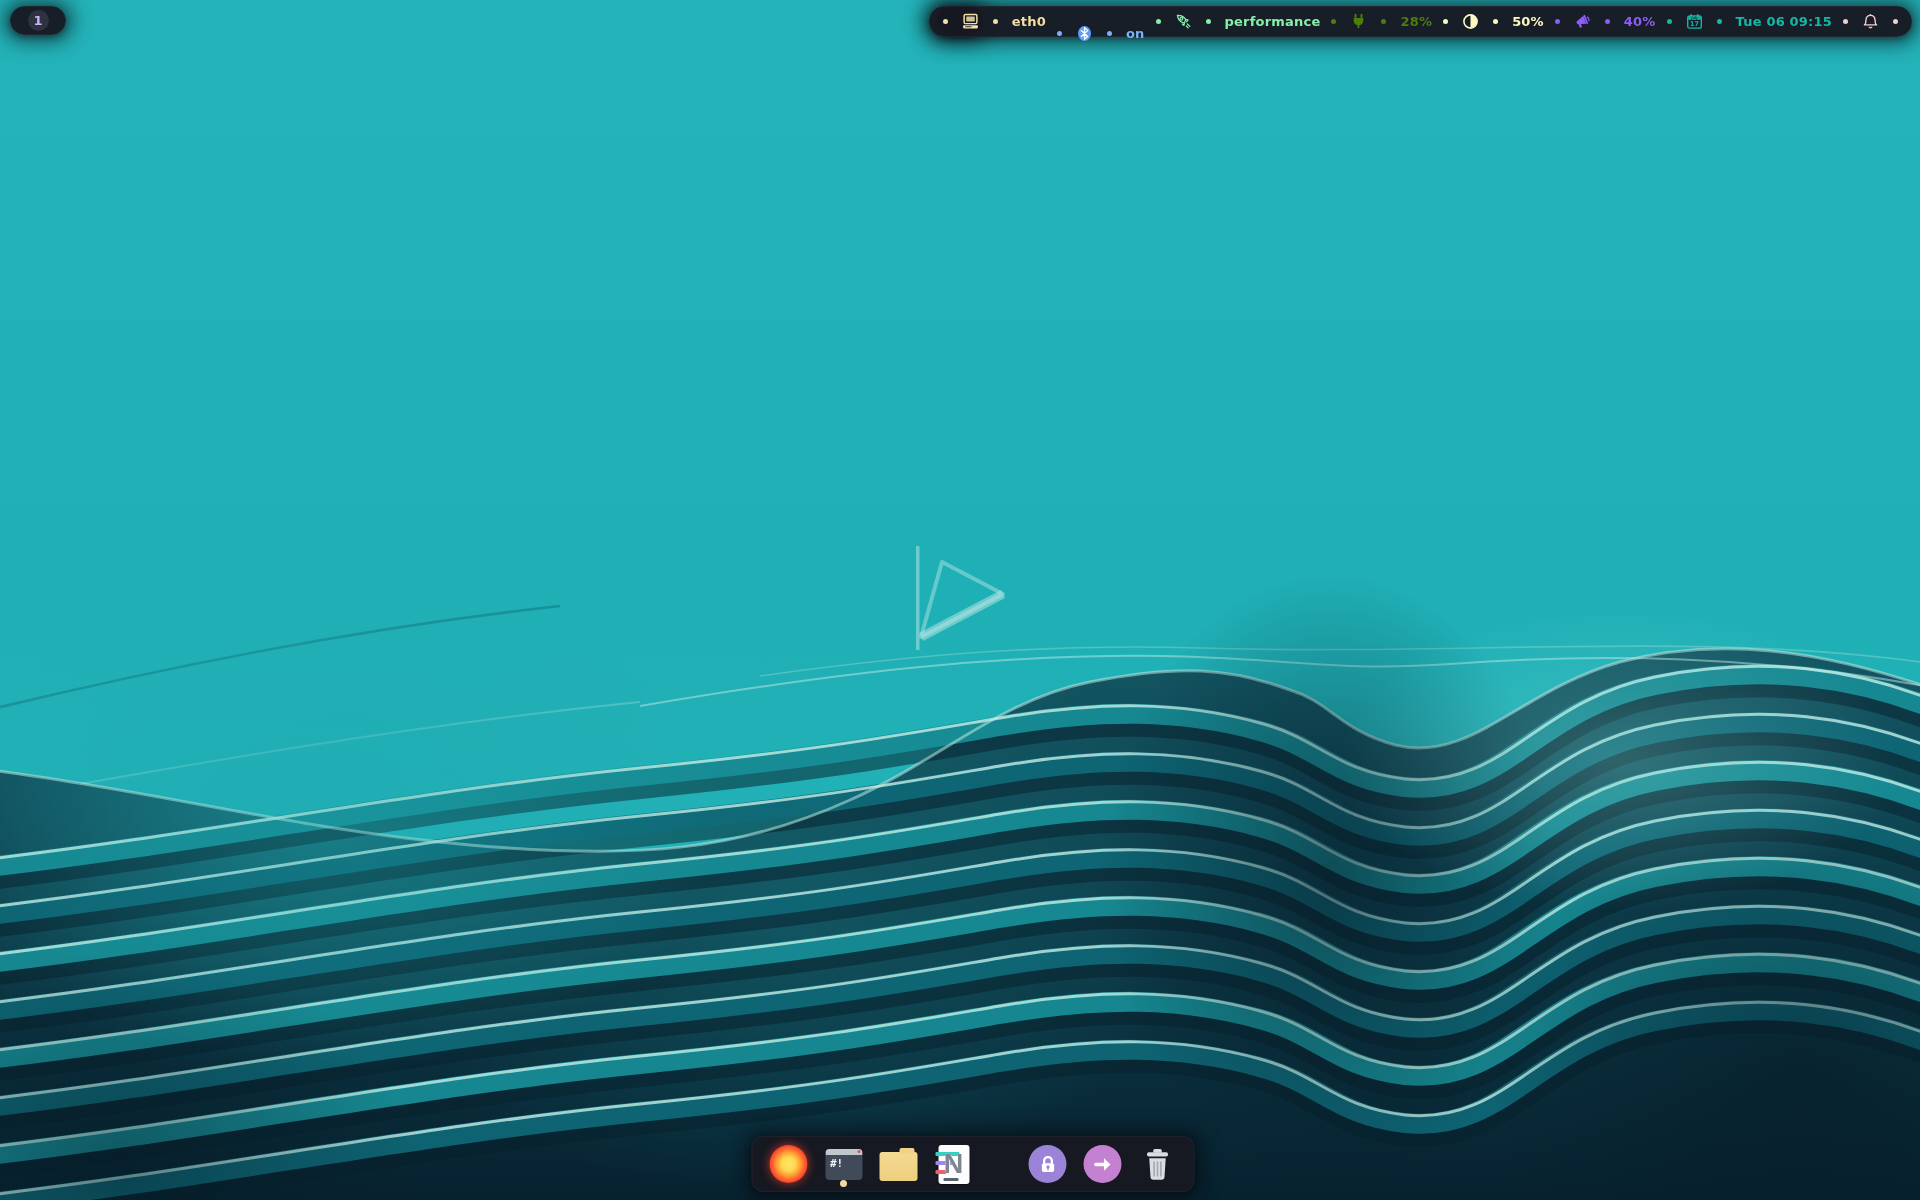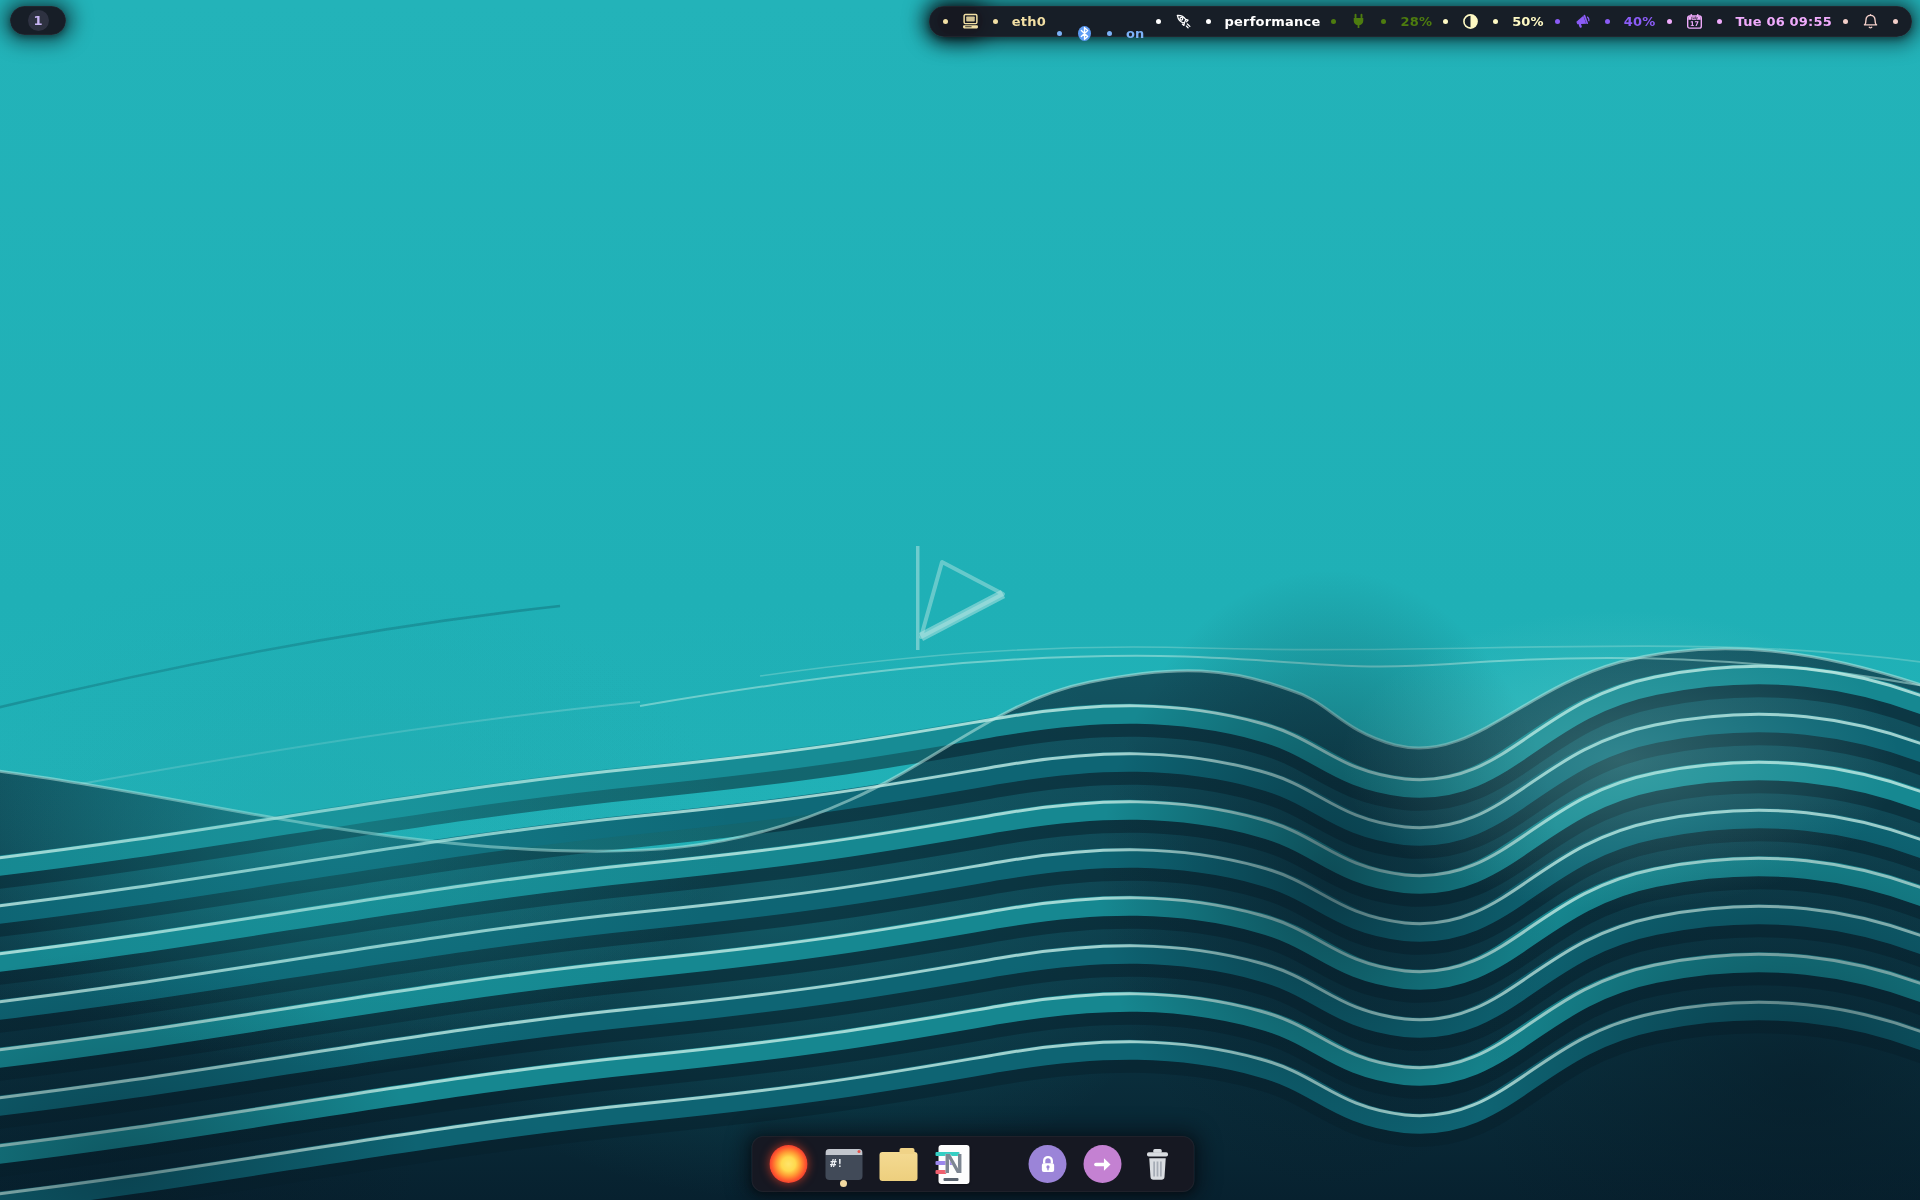--- a/index.html
+++ b/index.html
@@ -28,23 +28,23 @@
   
   .media-pill{position:absolute;left:937px;top:6px;width:44px;height:27px;border-radius:15px;}
 
   
   .statusbar{position:absolute;right:8px;top:6px;height:29px;border-radius:15px;
     display:flex;align-items:center;gap:11px;padding:0 13px;font-size:13px;font-weight:700;}
   .mod{display:flex;align-items:center;gap:14px;white-space:nowrap;}
   .dot{width:5px;height:5px;border-radius:50%;background:currentColor;flex:none;}
   .ic{width:17px;height:17px;flex:none;}
   .lbl{letter-spacing:.2px;}
-  .c-net{color:#f2dfa4;} .c-bt{color:#7cb1f7;margin-top:24px;} .c-perf{color:#ffffff;}
+  .c-net{color:#f2dfa4;} .c-bt{color:#7cb1f7;margin-top:24px;} .c-perf{color:#86efac;}
   .c-bat{color:#4d7c0f;} .c-bri{color:#fef9c3;} .c-vol{color:#8b5cf6;}
-  .c-clk{color:#f0abfc;text-align:center;} .c-bell{color:#f3cfc9;}
+  .c-clk{color:#14b8a6;text-align:center;} .c-bell{color:#f3cfc9;}
 
   
   .dock{position:absolute;left:50%;bottom:8px;transform:translateX(calc(-50% + 13px));
     height:54px;border-radius:12px;display:flex;align-items:center;gap:13px;padding:0 15px;}
   .dock-item{position:relative;width:42px;height:48px;border:0;background:transparent;padding:0;
     display:flex;align-items:center;justify-content:center;cursor:pointer;}
   .dock-spacer{width:26px;height:10px;}
   .run-dot{position:absolute;left:50%;bottom:1px;transform:translateX(-50%);
     width:7px;height:7px;border-radius:50%;background:#f2d9a0;}
   .sun{width:38px;height:38px;border-radius:50%;
@@ -238,21 +238,21 @@
       <i class="dot"></i>
       <svg class="ic" viewBox="0 0 16 16">
         <rect x="1.6" y="2.8" width="12.8" height="11.4" rx="1.8" fill="none" stroke="currentColor" stroke-width="1.3"></rect>
         <path d="M2.2 3.4 h11.6 v3 H2.2 Z" fill="currentColor"></path>
         <rect x="4.2" y="1" width="1.5" height="3" rx="0.7" fill="currentColor"></rect>
         <rect x="10.3" y="1" width="1.5" height="3" rx="0.7" fill="currentColor"></rect>
         <text x="8" y="6" font-size="3" font-weight="700" text-anchor="middle" fill="#171821">July</text>
         <text x="8" y="12.4" font-size="6" font-weight="700" text-anchor="middle" fill="currentColor">17</text>
       </svg>
       <i class="dot"></i>
-      <span class="lbl">Tue 06 09:55</span>
+      <span class="lbl">Tue 06 09:15</span>
     </div>
 
     <div class="mod c-bell">
       <i class="dot"></i>
       <svg class="ic" viewBox="0 0 16 16" fill="none" stroke="currentColor" stroke-width="1.3">
         <path d="M8 2.2 C5.4 2.2 3.8 4.2 3.7 6.8 L3.4 9.4 C3.3 10.3 2.8 10.8 2.3 11.2 H13.7 C13.2 10.8 12.7 10.3 12.6 9.4 L12.3 6.8 C12.2 4.2 10.6 2.2 8 2.2 Z" stroke-linejoin="round"></path>
         <path d="M6.6 13 a1.5 1.5 0 0 0 2.8 0"></path>
         <circle cx="8" cy="1.6" r="0.7" fill="currentColor" stroke="none"></circle>
       </svg>
       <i class="dot"></i>

